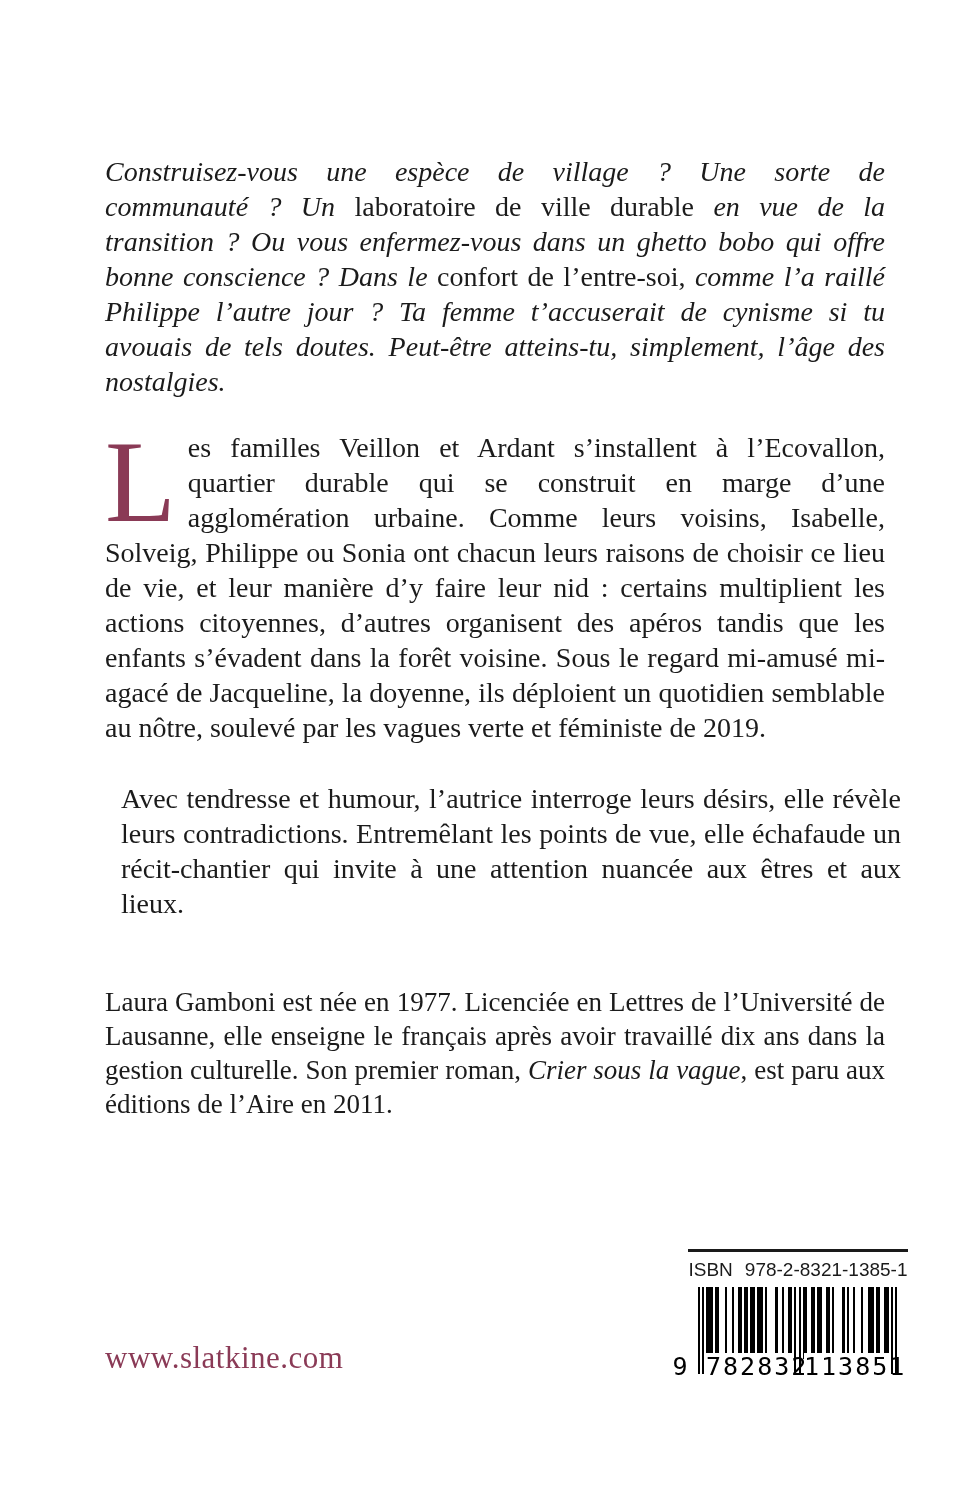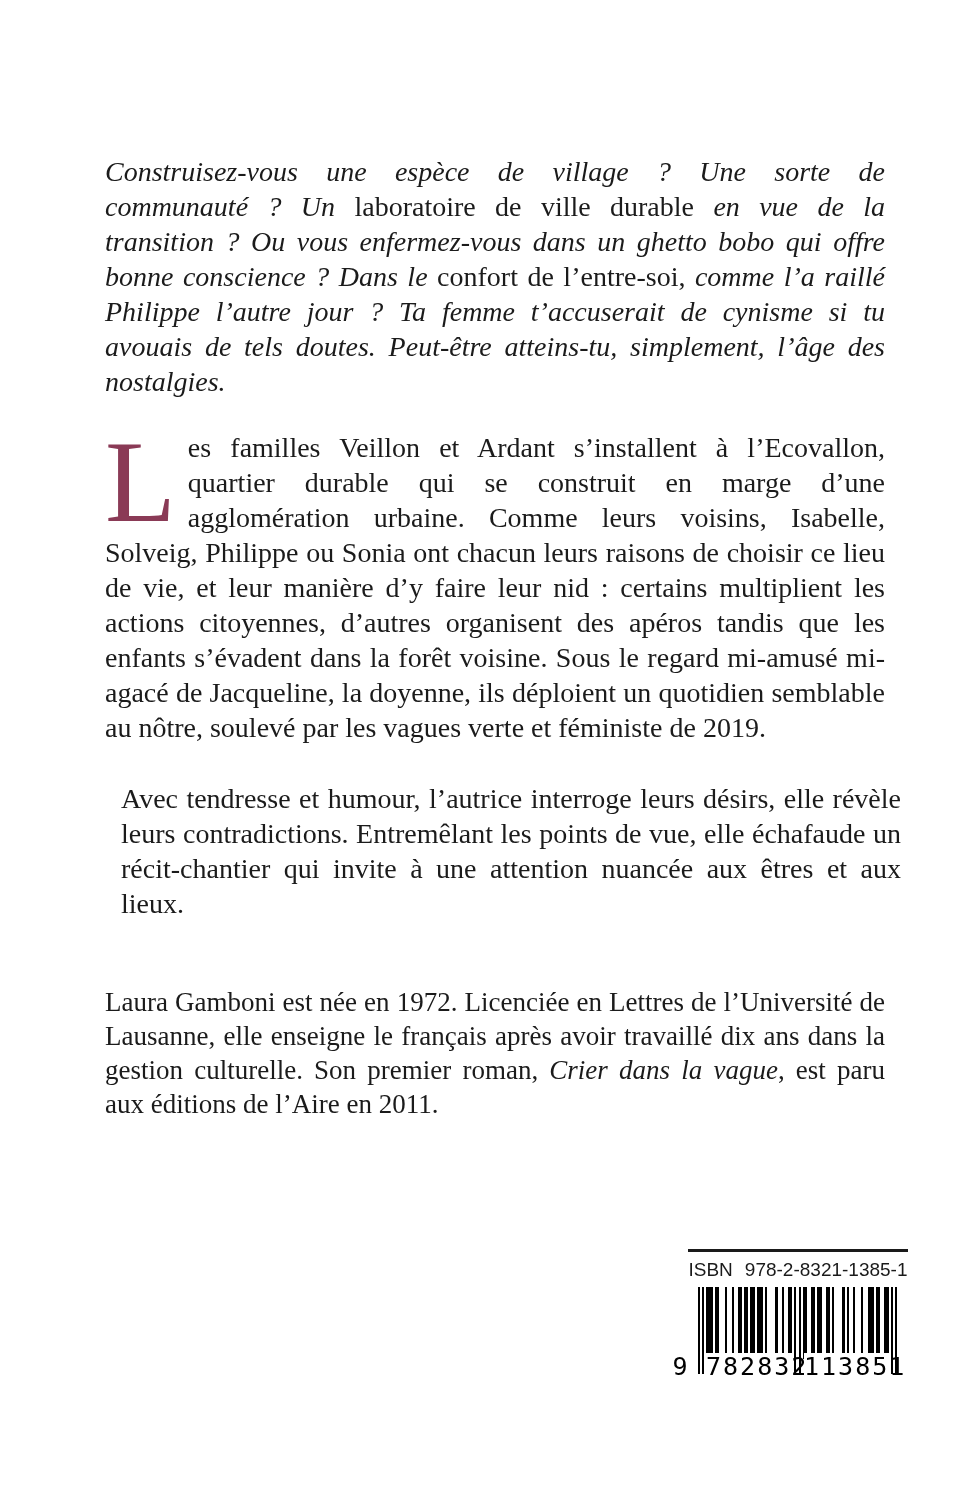--- a/index.html
+++ b/index.html
@@ -96,23 +96,24 @@
 <body>
 
 <div class="page">
 
   <p class="textblock quote-block"><span class="it">Construisez-vous une espèce de village&nbsp;? Une sorte de communauté&nbsp;? Un </span><span class="rm">laboratoire de ville durable </span><span class="it">en vue de la transition&nbsp;? Ou vous enfermez-vous dans un ghetto bobo qui offre bonne conscience&nbsp;? Dans le </span><span class="rm">confort de l’entre-soi, </span><span class="it">comme l’a raillé Philippe l’autre jour&nbsp;? Ta femme t’accuserait de cynisme si tu avouais de tels doutes. Peut-être atteins-tu, simplement, l’âge des nostalgies.</span></p>
 
   <p class="textblock synopsis-block"><span class="drop-cap">L</span><span>es familles Veillon et Ardant s’installent à l’Ecovallon, quartier durable qui se construit en marge d’une agglomération urbaine. Comme leurs voisins, Isabelle, Solveig, Philippe ou Sonia ont chacun leurs raisons de choisir ce lieu de vie, et leur manière d’y faire leur nid&nbsp;: certains multiplient les actions citoyennes, d’autres organisent des apéros tandis que les enfants s’évadent dans la forêt voisine. Sous le regard mi-amusé mi-agacé de Jacqueline, la doyenne, ils déploient un quotidien semblable au nôtre, soulevé par les vagues verte et féministe de 2019.</span></p>
 
   <p class="textblock commentary-block"><span>Avec tendresse et humour, l’autrice interroge leurs désirs, elle révèle leurs contradictions. Entremêlant les points de vue, elle échafaude un récit-chantier qui invite à une attention nuancée aux êtres et aux lieux.</span></p>
 
-  <p class="textblock bio-block"><span>Laura Gamboni est née en 1972. Licenciée en Lettres de l’Université de Lausanne, elle enseigne le français après avoir travaillé dix ans dans la gestion culturelle. Son premier roman, </span><span class="it">Crier dans la vague</span><span>, est paru aux éditions de l’Aire en 2011.</span></p>
+  <p class="textblock bio-block"><span>Laura Gamboni est née en 1977. Licenciée en Lettres de l’Université de Lausanne, elle enseigne le français après avoir travaillé dix ans dans la gestion culturelle. Son premier roman, </span><span class="it">Crier sous la vague</span><span>, est paru aux éditions de l’Aire en 2011.</span></p>
 
 
+  <div class="website">www.slatkine.com</div>
 
   <div class="isbn-block">
     <div class="isbn-rule"></div>
     <div class="isbn-line"><span>ISBN</span><span class="isbn-num">978-2-8321-1385-1</span></div>
     <div class="bars-wrap">
       <div class="bars-row"><span class="bc-module on guard"></span><span class="bc-module guard"></span><span class="bc-module on guard"></span><span class="bc-module"></span><span class="bc-module on"></span><span class="bc-module on"></span><span class="bc-module on"></span><span class="bc-module"></span><span class="bc-module on"></span><span class="bc-module on"></span><span class="bc-module"></span><span class="bc-module"></span><span class="bc-module"></span><span class="bc-module on"></span><span class="bc-module"></span><span class="bc-module"></span><span class="bc-module on"></span><span class="bc-module"></span><span class="bc-module"></span><span class="bc-module on"></span><span class="bc-module on"></span><span class="bc-module"></span><span class="bc-module on"></span><span class="bc-module on"></span><span class="bc-module"></span><span class="bc-module on"></span><span class="bc-module on"></span><span class="bc-module"></span><span class="bc-module on"></span><span class="bc-module on"></span><span class="bc-module on"></span><span class="bc-module"></span><span class="bc-module on"></span><span class="bc-module"></span><span class="bc-module"></span><span class="bc-module"></span><span class="bc-module"></span><span class="bc-module on"></span><span class="bc-module"></span><span class="bc-module"></span><span class="bc-module on"></span><span class="bc-module"></span><span class="bc-module"></span><span class="bc-module on"></span><span class="bc-module on"></span><span class="bc-module guard"></span><span class="bc-module on guard"></span><span class="bc-module guard"></span><span class="bc-module on guard"></span><span class="bc-module guard"></span><span class="bc-module on"></span><span class="bc-module on"></span><span class="bc-module"></span><span class="bc-module"></span><span class="bc-module on"></span><span class="bc-module on"></span><span class="bc-module"></span><span class="bc-module on"></span><span class="bc-module on"></span><span class="bc-module"></span><span class="bc-module"></span><span class="bc-module on"></span><span class="bc-module on"></span><span class="bc-module"></span><span class="bc-module on"></span><span class="bc-module"></span><span class="bc-module"></span><span class="bc-module"></span><span class="bc-module"></span><span class="bc-module on"></span><span class="bc-module"></span><span class="bc-module on"></span><span class="bc-module"></span><span class="bc-module"></span><span class="bc-module on"></span><span class="bc-module"></span><span class="bc-module"></span><span class="bc-module"></span><span class="bc-module on"></span><span class="bc-module"></span><span class="bc-module"></span><span class="bc-module on"></span><span class="bc-module on"></span><span class="bc-module on"></span><span class="bc-module"></span><span class="bc-module on"></span><span class="bc-module on"></span><span class="bc-module"></span><span class="bc-module"></span><span class="bc-module on"></span><span class="bc-module on"></span><span class="bc-module"></span><span class="bc-module on guard"></span><span class="bc-module guard"></span><span class="bc-module on guard"></span></div>
       <span class="bc-digits bc-digit-9">9</span>
       <span class="bc-digits bc-grp1">782832</span>
       <span class="bc-digits bc-grp2">113851</span>
     </div>

